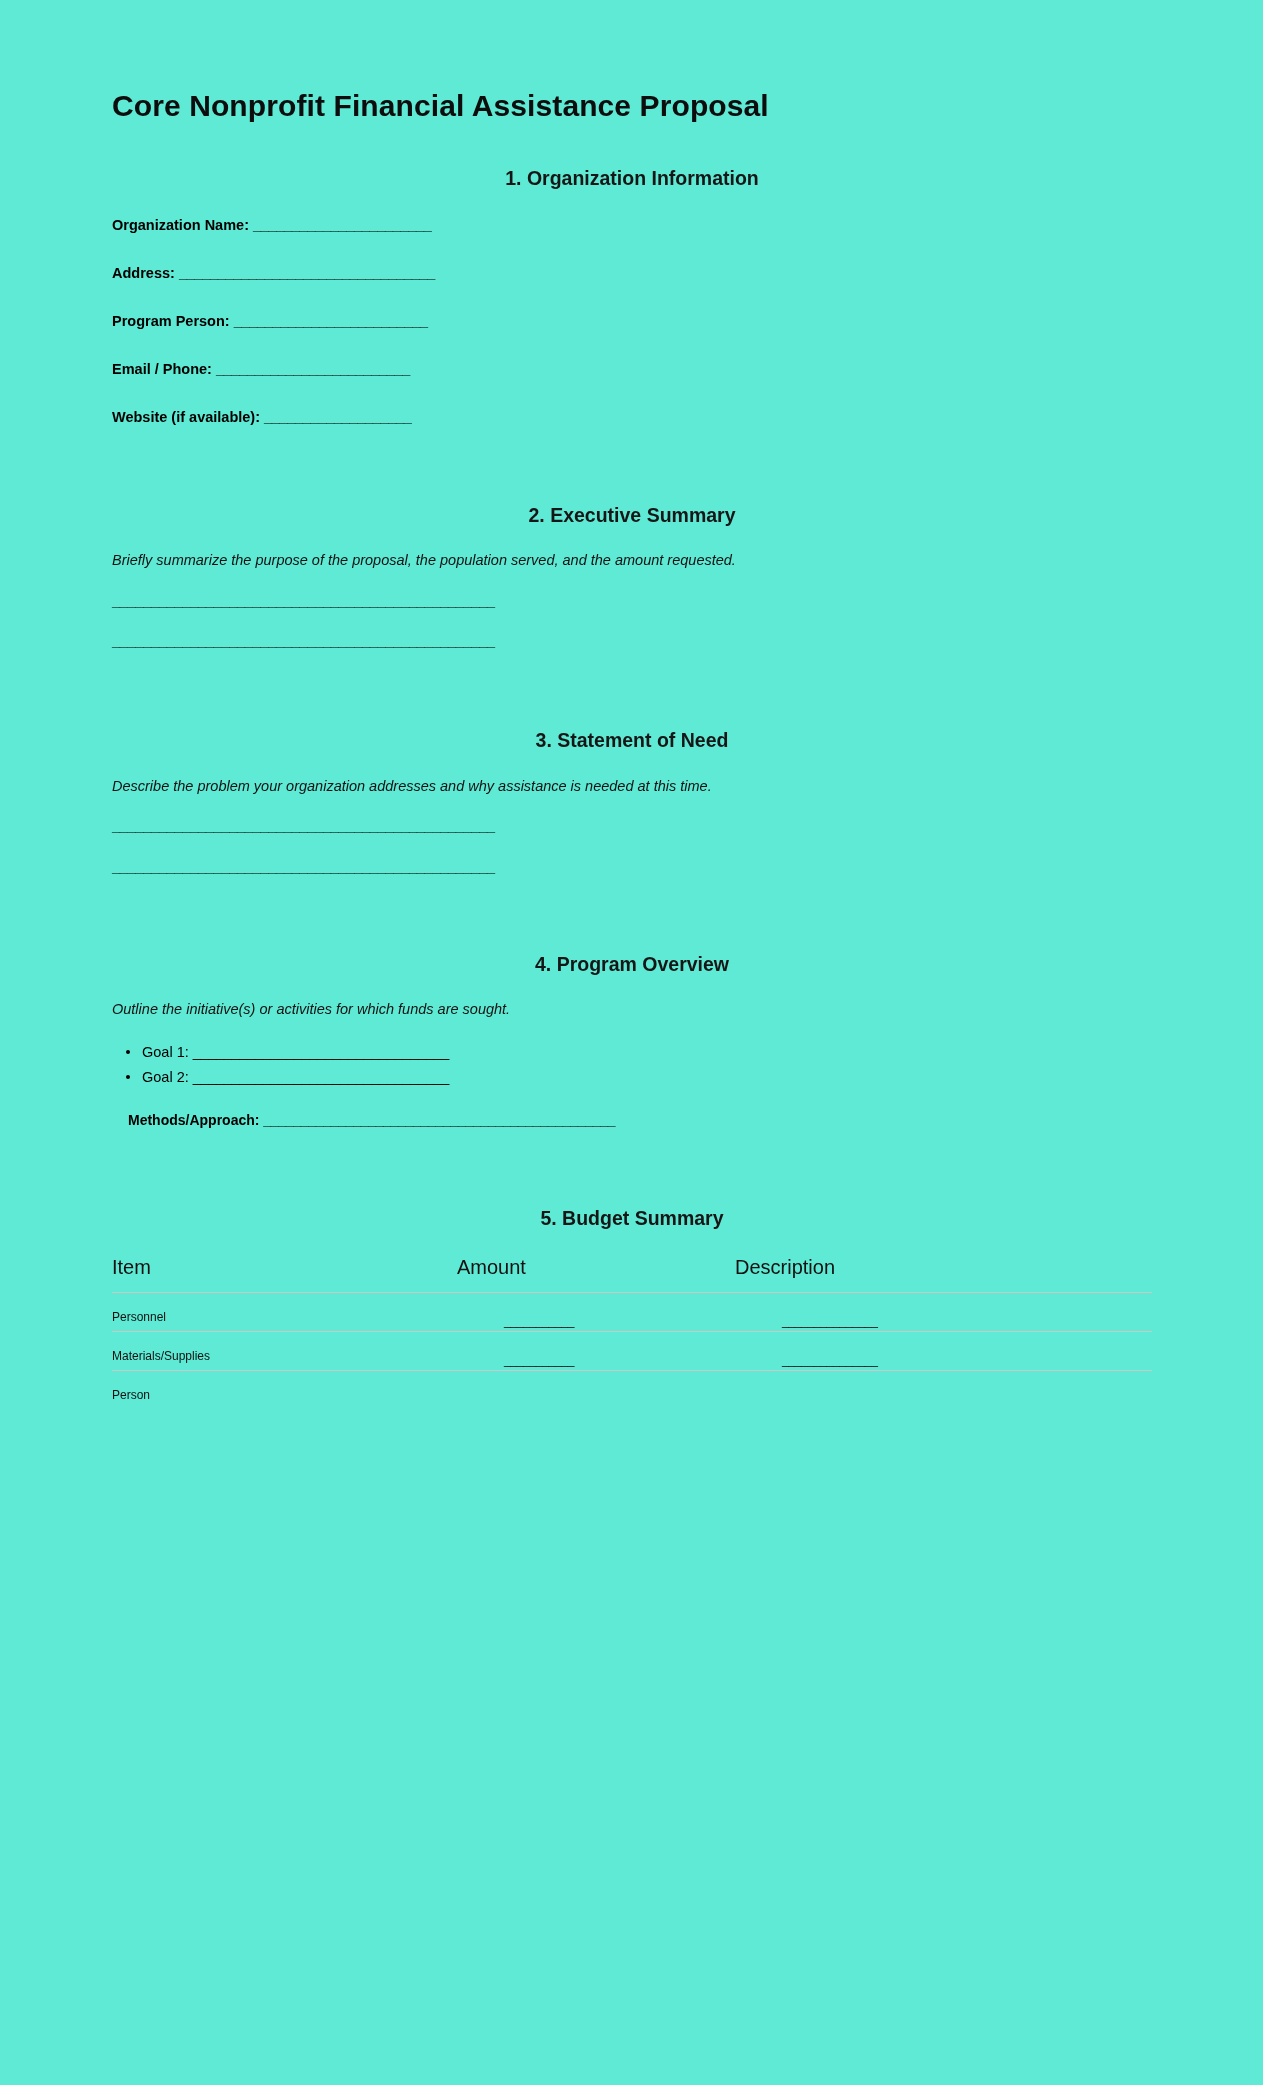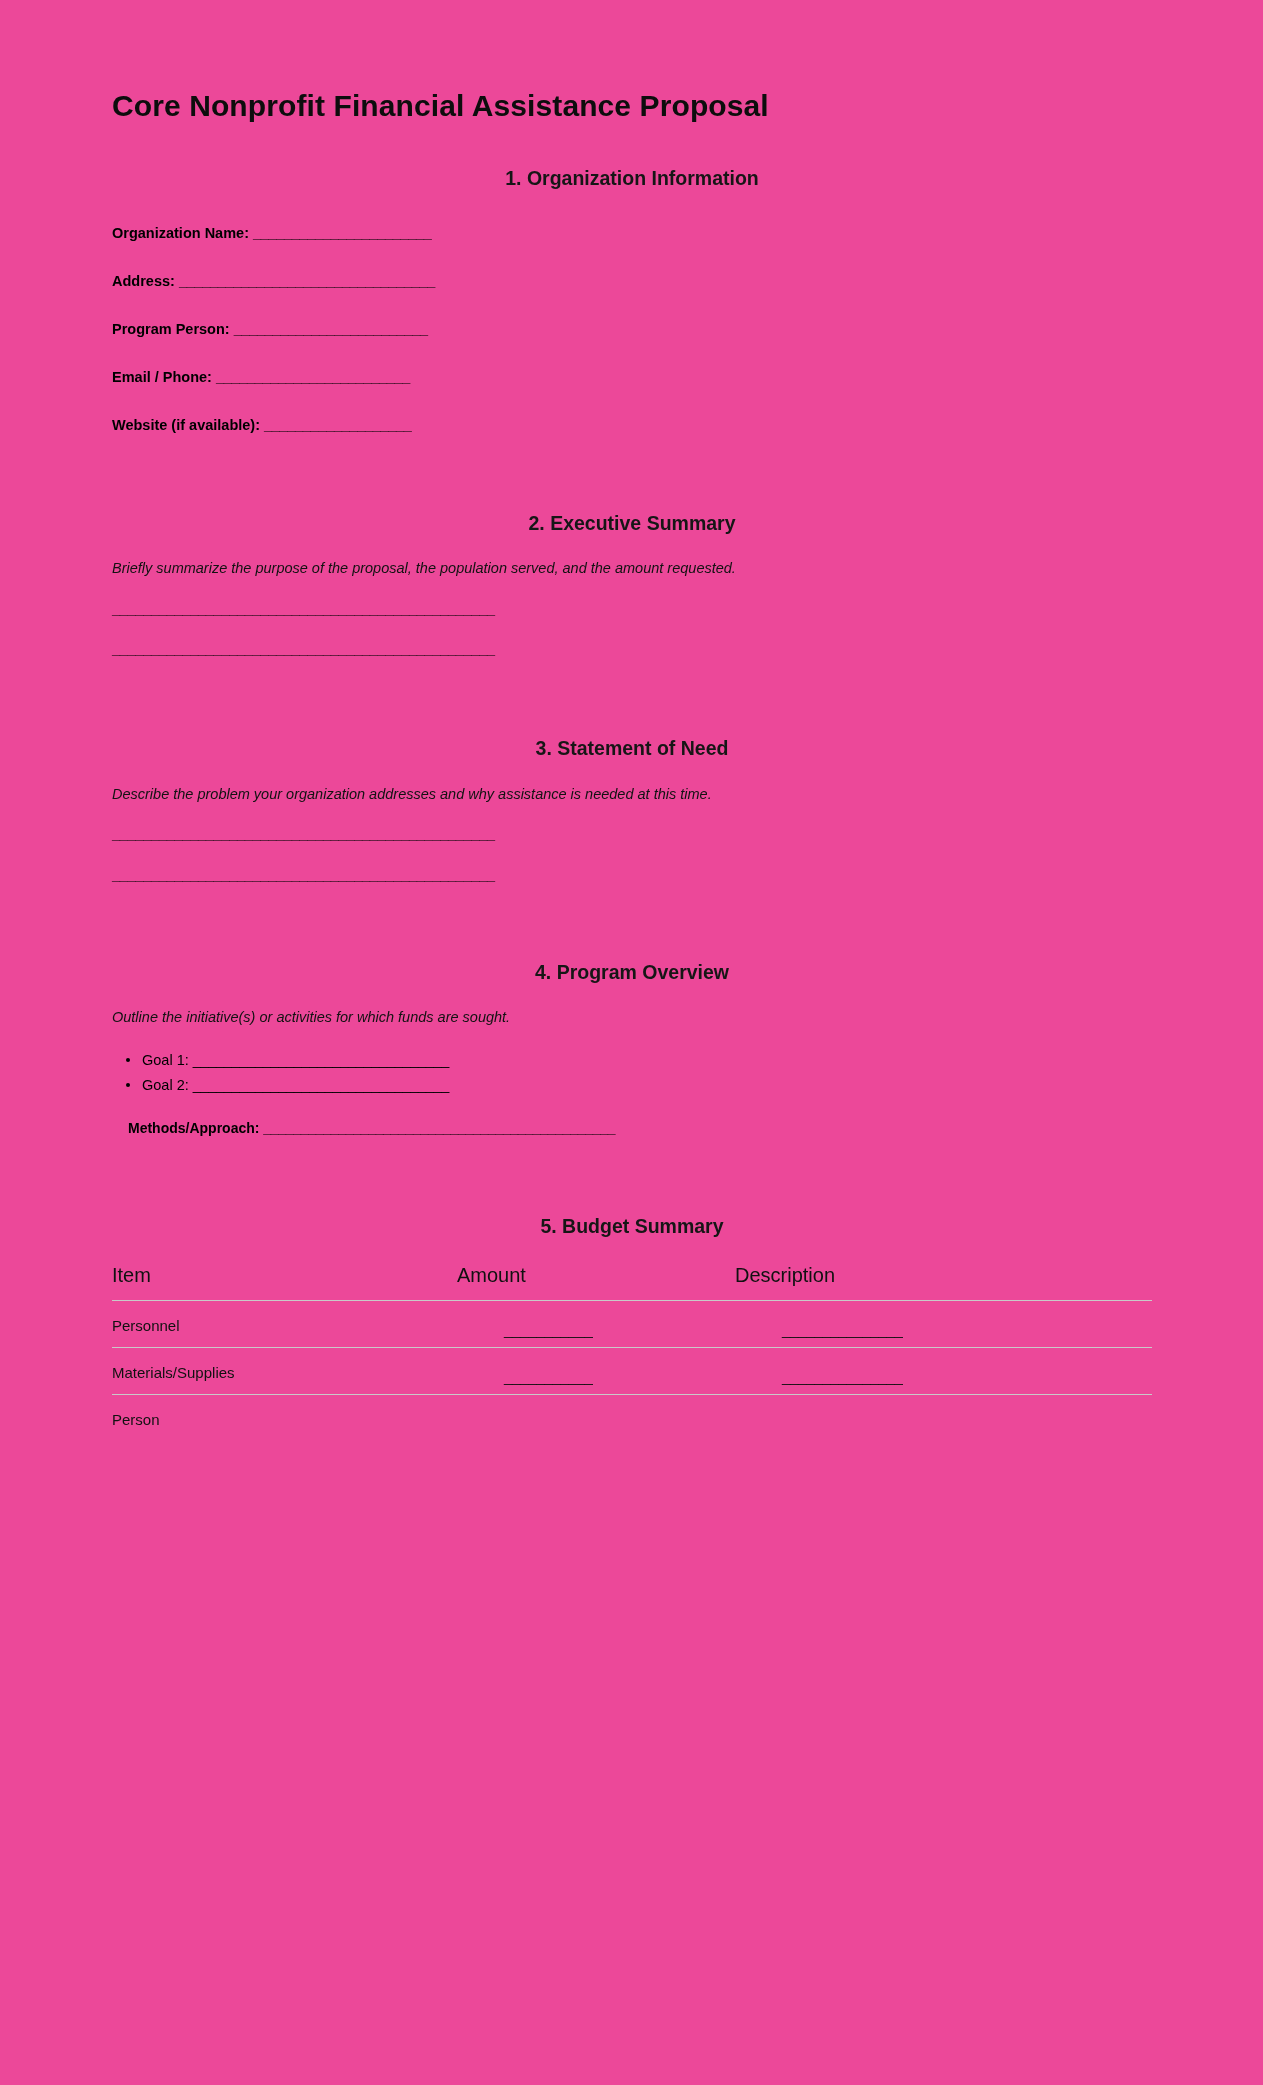--- a/index.html
+++ b/index.html
@@ -11,21 +11,21 @@
     width: 1263px;
     height: 2085px;
     font-family: "Liberation Sans", sans-serif;
     color: #000000;
     -webkit-font-smoothing: antialiased;
   }
   .page {
     position: relative;
     width: 1263px;
     height: 2085px;
-    background: #ec4899;
+    background: #5eead4;
     box-sizing: border-box;
     padding: 0;
   }
   .content {
     position: absolute;
     left: 112px;
     top: 88px;
     width: 1040px;
   }
 
@@ -56,21 +56,21 @@
 
   
   .field-row {
     font-size: 14.5px;
     font-weight: 700;
     color: #000;
     line-height: 1.3;
     white-space: nowrap;
   }
   .field-row + .field-row { margin-top: 29px; }
-  .fields { margin-top: 34px; }
+  .fields { margin-top: 26px; }
   .blank {
     font-weight: 700;
     letter-spacing: -0.3px;
   }
 
   
   .instruction {
     font-style: italic;
     font-size: 14.5px;
     color: #121212;
@@ -137,24 +137,24 @@
     text-align: left;
     font-size: 20px;
     font-weight: 400;
     color: #111;
     padding: 0 0 13px 0;
     border-bottom: 1px solid #c9c9c9;
     vertical-align: bottom;
     margin-left: 27px;
   }
   table.budget td {
-    font-size: 15px;
+    font-size: 12px;
     font-weight: 400;
     color: #111;
-    padding: 14px 0 12px 0;
+    padding: 14px 0 4px 0;
     border-bottom: 1px solid #c9c9c9;
     vertical-align: middle;
     height: 20px;
   }
   table.budget tr.last-row td {
     border-bottom: none;
   }
   td .cell-blank {
     letter-spacing: -0.3px;
     display: inline-block;

